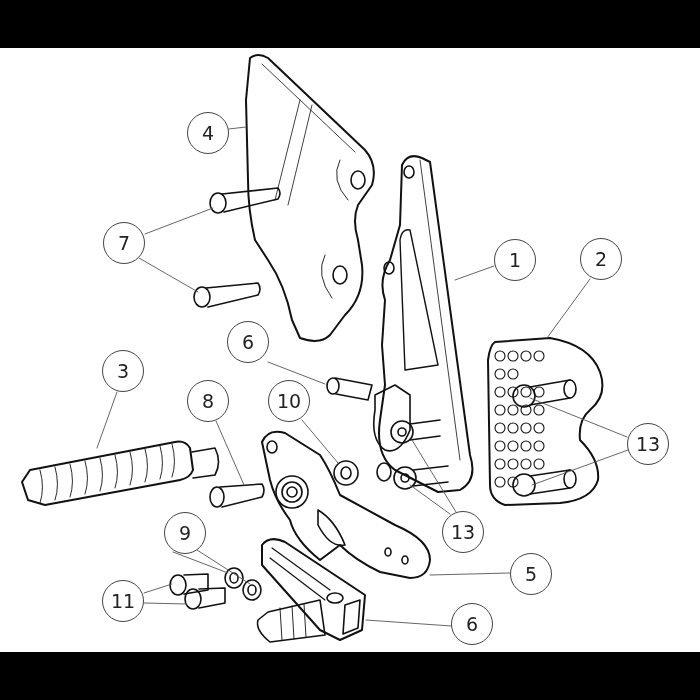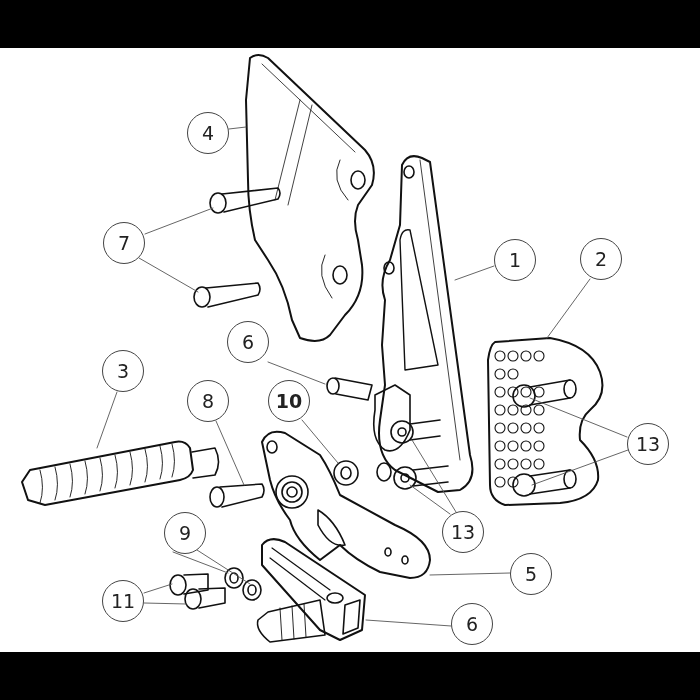--- a/index.html
+++ b/index.html
@@ -204,21 +204,21 @@
   </div>
 <div class="balloon" style="left:103px;top:222px;">
     <span>7</span>
   </div>
 <div class="balloon" style="left:187px;top:380px;">
     <span>8</span>
   </div>
 <div class="balloon" style="left:164px;top:512px;">
     <span>9</span>
   </div>
-<div class="balloon" style="left:268px;top:380px;font-weight:bold;">
+<div class="balloon" style="left:268px;top:380px;">
     <span>10</span>
   </div>
 <div class="balloon" style="left:102px;top:580px;justify-content:center;">
     <span>11</span>
   </div>
 <div class="balloon" style="left:227px;top:321px;">
     <span>6</span>
   </div>
 <div class="balloon" style="left:627px;top:423px;">
     <span>13</span>

